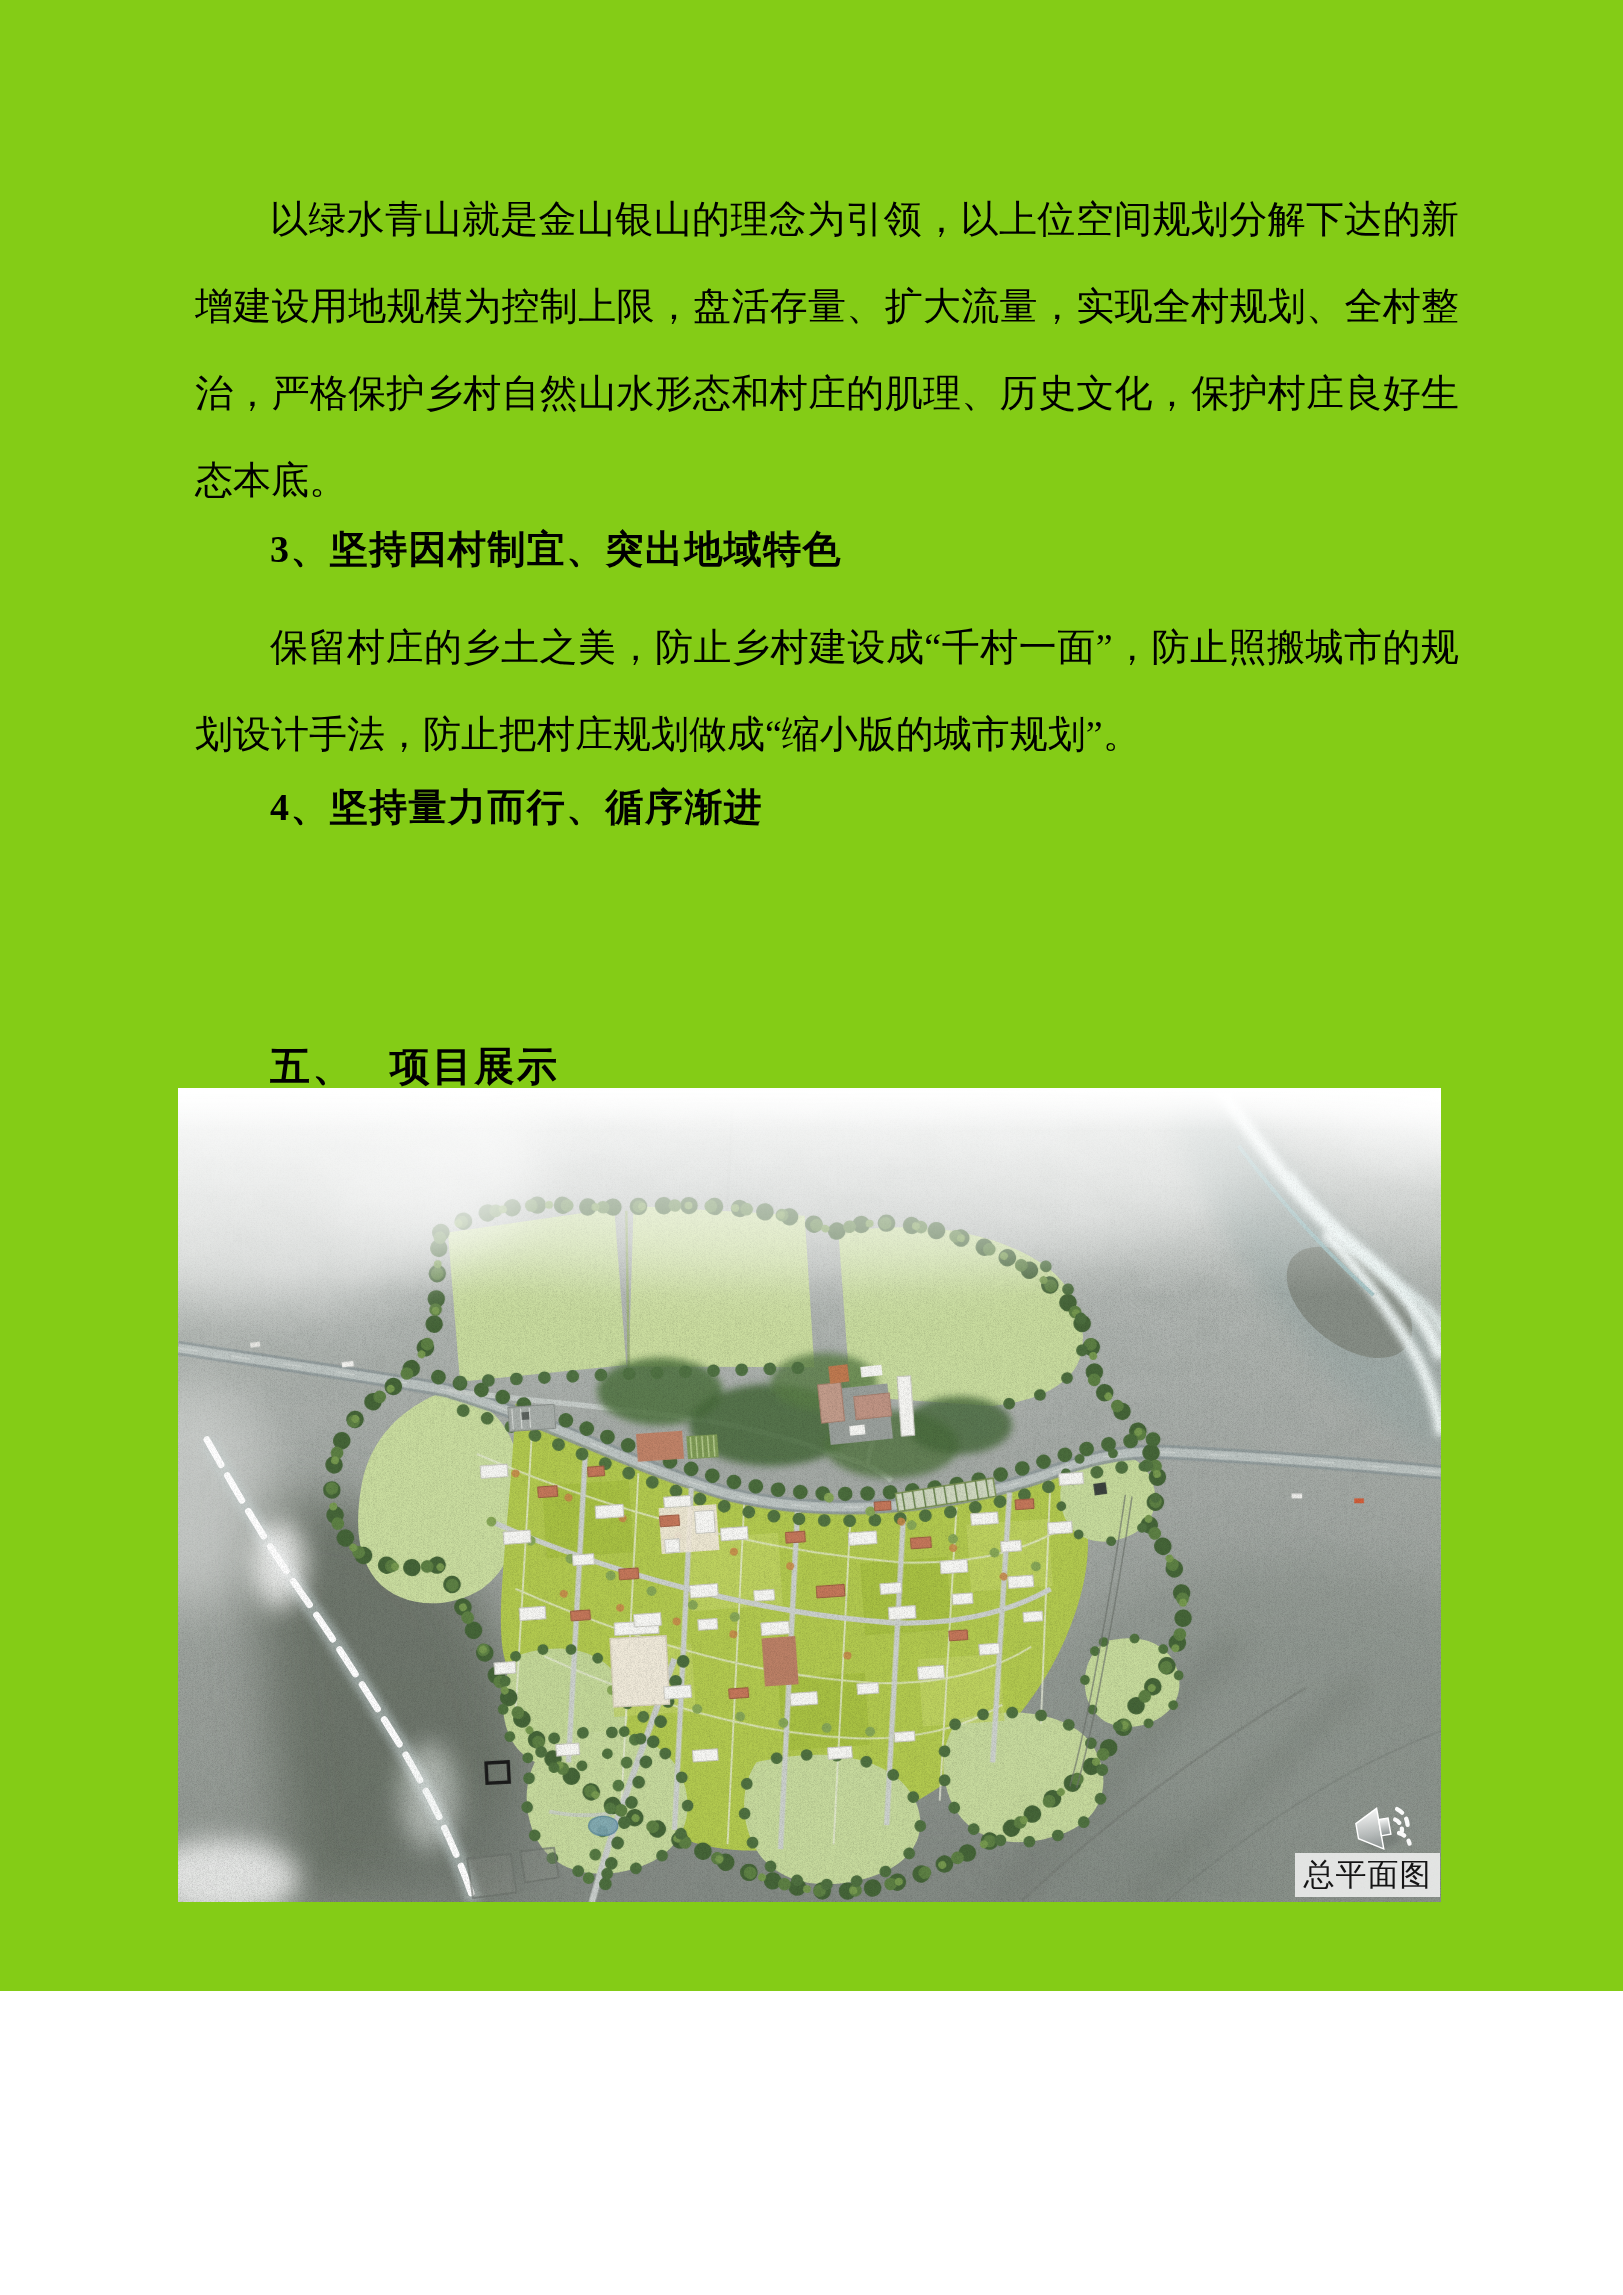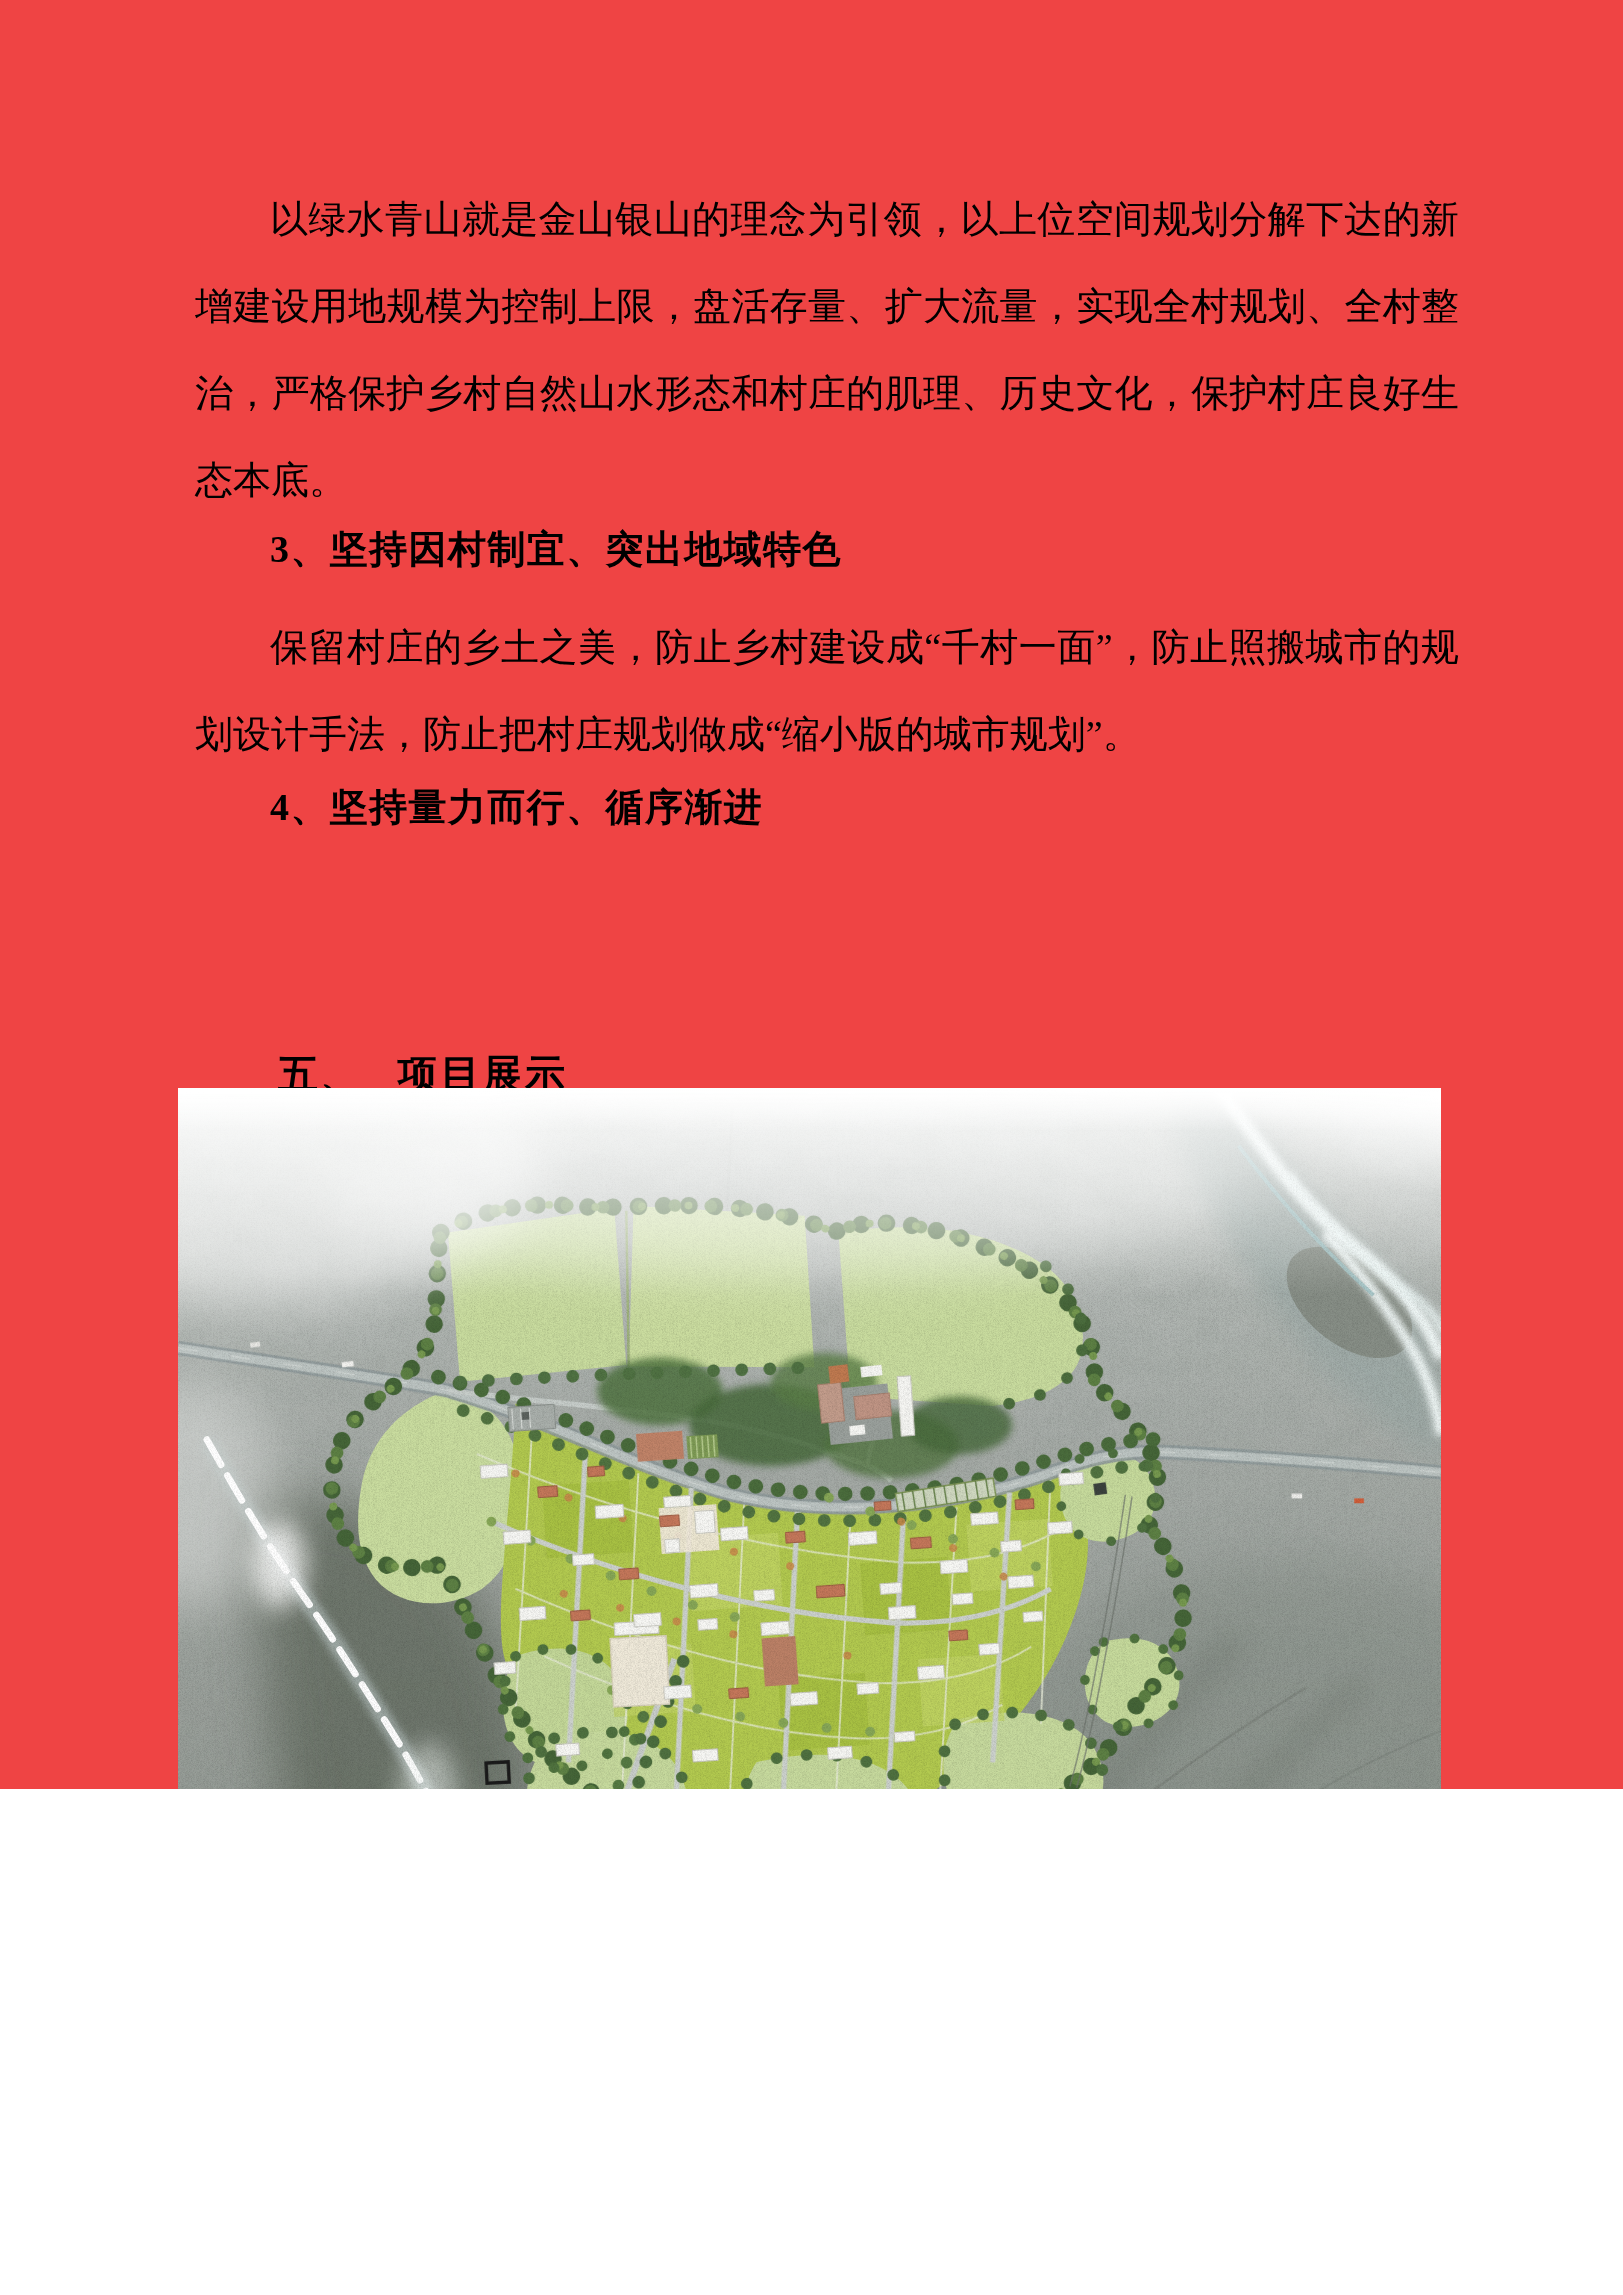--- a/index.html
+++ b/index.html
@@ -1,23 +1,23 @@
 <!DOCTYPE html>
 <html style="font-size:7.7px"><head>
 <meta charset="utf-8">
 <style>
   html,body{margin:0;padding:0;background:#ffffff;}
-  .page{position:relative;width:1623px;height:1789px;background:#ef4444;overflow:hidden;}
+  .page{position:relative;width:1623px;height:1991px;background:#84cc16;overflow:hidden;}
   .txt{position:absolute;left:195px;width:1264px;margin:0;color:#000;
        font-family:"Liberation Serif",serif;font-size:38px;line-height:87px;
        text-align:justify;text-justify:inter-character;}
   .indent{text-indent:75px;}
   .hd{position:absolute;left:270px;margin:0;color:#000;font-family:"Liberation Serif",serif;
       font-size:38px;font-weight:bold;letter-spacing:1.4px;line-height:53px;text-align:right;}
-  .hd5{position:absolute;left:270px;margin:8px;color:#000;font-family:"Liberation Sans",sans-serif;
+  .hd5{position:absolute;left:270px;margin:0;color:#000;font-family:"Liberation Sans",sans-serif;
        font-size:40px;font-weight:bold;letter-spacing:2.4px;line-height:53px;}
   .hd5 .gap{display:inline-block;width:35px;}
   figure.plan{position:absolute;left:178px;top:1088px;width:1263px;height:814px;margin:0;}
   figure.plan svg{display:block;width:100%;height:100%;}
   .fade-top{position:absolute;left:0;top:0;width:100%;height:43px;
             background:linear-gradient(#ffffff, rgba(255,255,255,0));pointer-events:none;}
   .fade-corner{position:absolute;right:0;top:0;width:202px;height:106px;
             background:radial-gradient(ellipse at top right, rgba(255,255,255,.85), rgba(255,255,255,0) 70%);pointer-events:none;}
   .caption-bar{position:absolute;right:1px;bottom:4.8px;width:145px;height:44px;
                background:rgba(246,247,246,.82);display:flex;align-items:center;justify-content:center;

